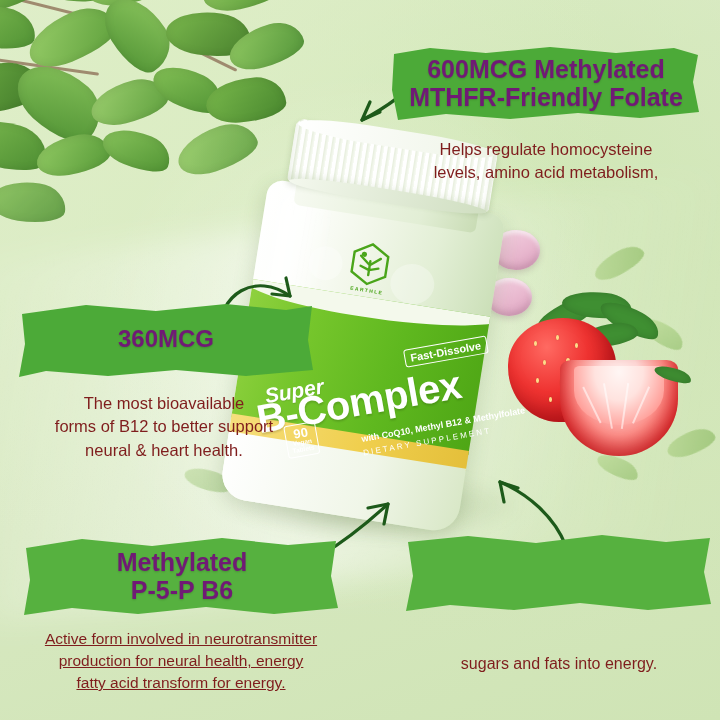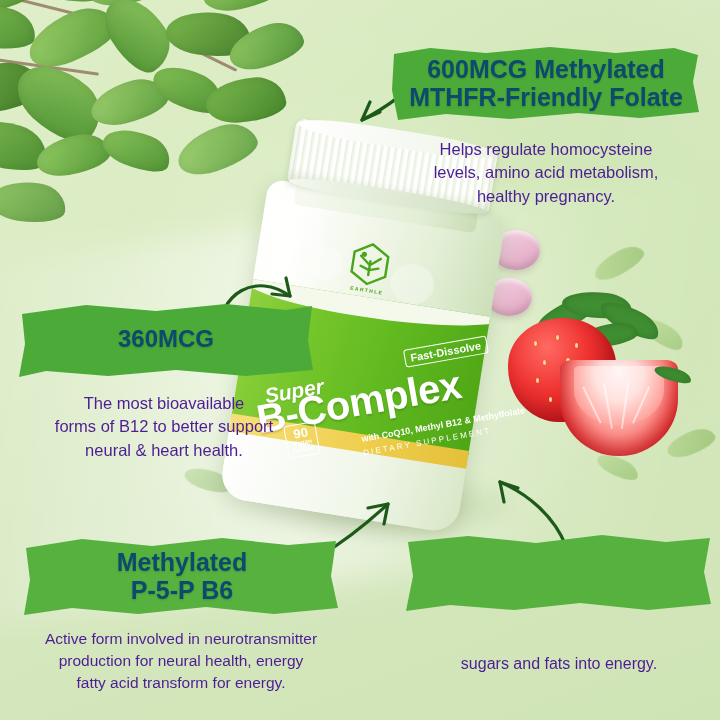--- a/index.html
+++ b/index.html
@@ -185,35 +185,35 @@
   .berry-half .rays{position:absolute;inset:0;}
   .seed{position:absolute;width:3.4px;height:5px;border-radius:50%;
         background:#ffd98a;box-shadow:0 0 1px rgba(120,60,0,.5);}
   .bleaf{position:absolute;background:#3f8f32;border-radius:62% 38% 55% 45% / 55% 60% 40% 45%;
          box-shadow:inset 0 0 8px rgba(0,0,0,.18);}
 
   
   .arrow{position:absolute;pointer-events:none;}
 
   
-  .banner{position:absolute;color:#0c4a6e;font-weight:700;text-align:center;
+  .banner{position:absolute;color:#701a75;font-weight:700;text-align:center;
           display:flex;align-items:center;justify-content:center;}
   .banner .inner{position:relative;z-index:2;line-height:1.12;padding:0 10px;
                  text-shadow:0 1px 2px rgba(0,0,0,.16);}
   .banner svg{position:absolute;inset:0;width:100%;height:100%;z-index:1;}
-  .desc{position:absolute;color:#4c1d95;text-align:center;line-height:1.42;}
+  .desc{position:absolute;color:#7f1d1d;text-align:center;line-height:1.42;}
 
   .b-folate{left:390px;top:44px;width:312px;height:78px;font-size:25px;}
   .d-folate{left:386px;top:138px;width:320px;font-size:16.5px;}
 
   .b-b12{left:16px;top:300px;width:300px;height:78px;font-size:24px;}
   .d-b12{left:14px;top:392px;width:300px;font-size:16.5px;}
 
   .b-b6{left:22px;top:536px;width:320px;height:80px;font-size:25px;}
-  .d-b6{left:6px;top:628px;width:350px;font-size:15.5px;}
+  .d-b6{left:6px;top:628px;width:350px;font-size:15.5px;text-decoration:underline;}
 
   .b-act{left:404px;top:532px;width:310px;height:80px;font-size:23px;}
   .d-act{left:402px;top:630px;width:314px;font-size:16px;}
 </style>
 </head>
 <body>
 
 <div class="stage">
 
   <div class="bg-base"></div>
@@ -364,21 +364,20 @@
       <path d="M4,10 L40,4 L96,9 L160,3 L226,9 L284,4 L308,11 L303,38 L309,68 L250,74 L188,69 L120,75 L56,70 L8,76 L2,46 Z" fill="#4caa38"></path>
     </svg>
     <div class="inner">
       <span>600MCG Methylated</span><br>
       <span>MTHFR-Friendly Folate</span>
     </div>
   </div>
   <div class="desc d-folate">
     <span>Helps regulate homocysteine</span><br>
     <span>levels, amino acid metabolism,</span><br>
-    <span>healthy pregnancy.</span>
   </div>
 
   <div class="banner b-b12">
     <svg viewBox="0 0 300 78" preserveAspectRatio="none">
       <path d="M6,14 L70,5 L140,11 L210,4 L270,10 L296,6 L292,40 L297,70 L230,76 L160,70 L92,76 L30,71 L3,77 L9,44 Z" fill="#4caa38"></path>
     </svg>
     <div class="inner">
       <span>360MCG</span><br>
     </div>
   </div>

